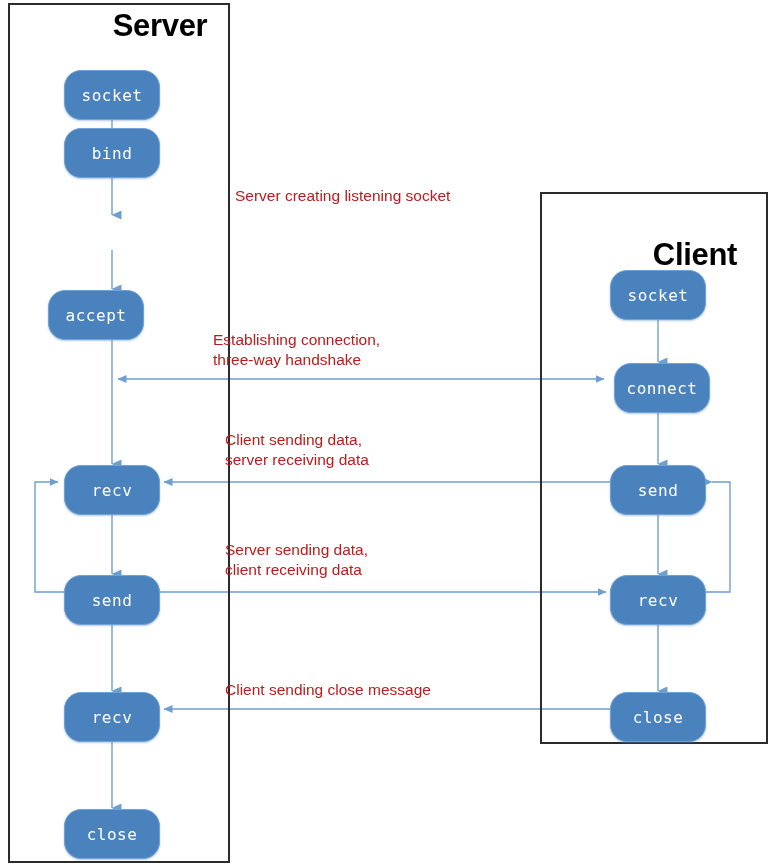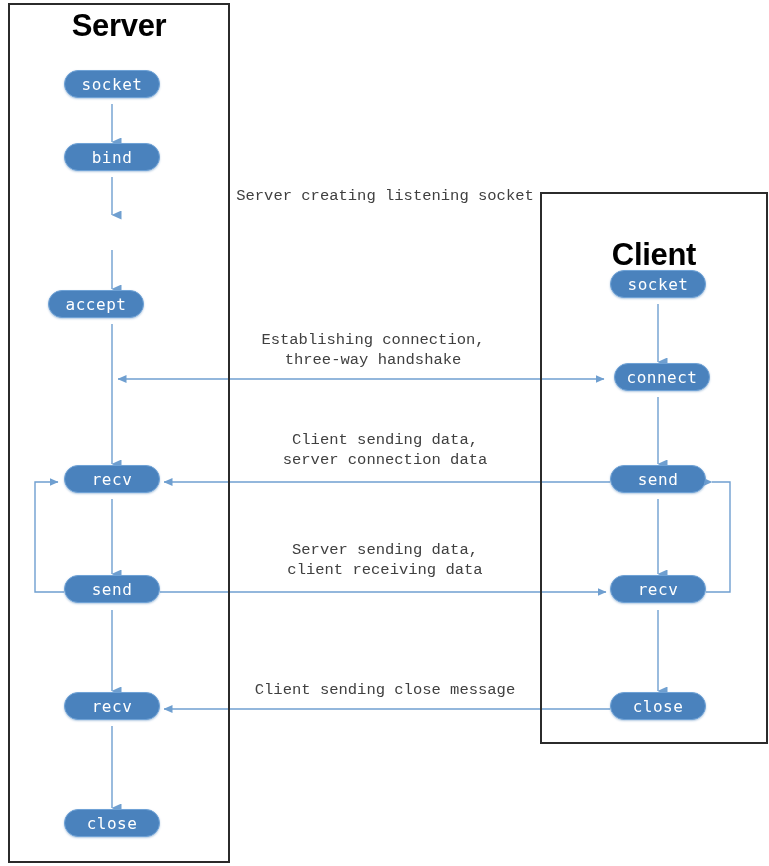--- a/index.html
+++ b/index.html
@@ -37,47 +37,48 @@
   .group-title {
     position: absolute;
     font-family: "Liberation Sans", sans-serif;
     font-weight: bold;
     font-size: 31px;
     color: #000000;
     white-space: nowrap;
     z-index: 4;
     text-align: center;
     letter-spacing: -0.3px;
+    padding-left: 41px;
   }
 
   .node {
     position: absolute;
     width: 96px;
-    height: 28px;
+    height: 50px;
     box-sizing: border-box;
     border-radius: 17px;
     background: #4a82bd;
     border: 1px solid #6fa2d6;
     color: #ffffff;
     font-family: "DejaVu Sans Mono", monospace;
     font-size: 16px;
     display: flex;
     align-items: center;
     justify-content: center;
     z-index: 3;
     box-shadow: 0 1px 2px rgba(90,140,190,0.45);
     letter-spacing: 0.5px;
   }
 
   .edge-label {
     position: absolute;
-    font-family: Liberation Mono, monospace;
+    font-family: Liberation Sans, sans-serif;
     font-size: 15.5px;
-    color: #404040;
-    text-align: center;
+    color: #b91c1c;
+    text-align: left;
     line-height: 20px;
     white-space: pre-line;
     z-index: 4;
   }
 </style>
 </head>
 <body>
 
 <div id="canvas">
 
@@ -123,39 +124,39 @@
 
       <line x1="164" y1="482" x2="610" y2="482" marker-start="url(#ah-l)"></line>
 
       <line x1="160" y1="592" x2="606" y2="592" marker-end="url(#ah-r)"></line>
 
       <line x1="164" y1="709" x2="610" y2="709" marker-start="url(#ah-l)"></line>
     </g>
   </svg>
 
   <div class="node" style="left:64px; top:70px;">socket</div>
-  <div class="node" style="left:64px; top:143px;">bind</div>
+  <div class="node" style="left:64px; top:128px;">bind</div>
   <div class="node" style="left:48px; top:290px;">accept</div>
   <div class="node" style="left:64px; top:465px;">recv</div>
   <div class="node" style="left:64px; top:575px;">send</div>
   <div class="node" style="left:64px; top:692px;">recv</div>
   <div class="node" style="left:64px; top:809px;">close</div>
 
   <div class="node" style="left:610px; top:270px;">socket</div>
   <div class="node" style="left:614px; top:363px;">connect</div>
   <div class="node" style="left:610px; top:465px;">send</div>
   <div class="node" style="left:610px; top:575px;">recv</div>
   <div class="node" style="left:610px; top:692px;">close</div>
 
   <div class="edge-label" style="left:235px; top:186px; width:300px;">Server creating listening socket</div>
 
   <div class="edge-label" style="left:213px; top:330px; width:320px;">Establishing connection,
 three-way handshake</div>
 
   <div class="edge-label" style="left:225px; top:430px; width:320px;">Client sending data,
-server connection data</div>
+server receiving data</div>
 
   <div class="edge-label" style="left:225px; top:680px; width:320px;">Client sending close message</div>
 
   <div class="edge-label" style="left:225px; top:540px; width:320px;">Server sending data,
 client receiving data</div>
 
 </div>
 
 </body></html>

